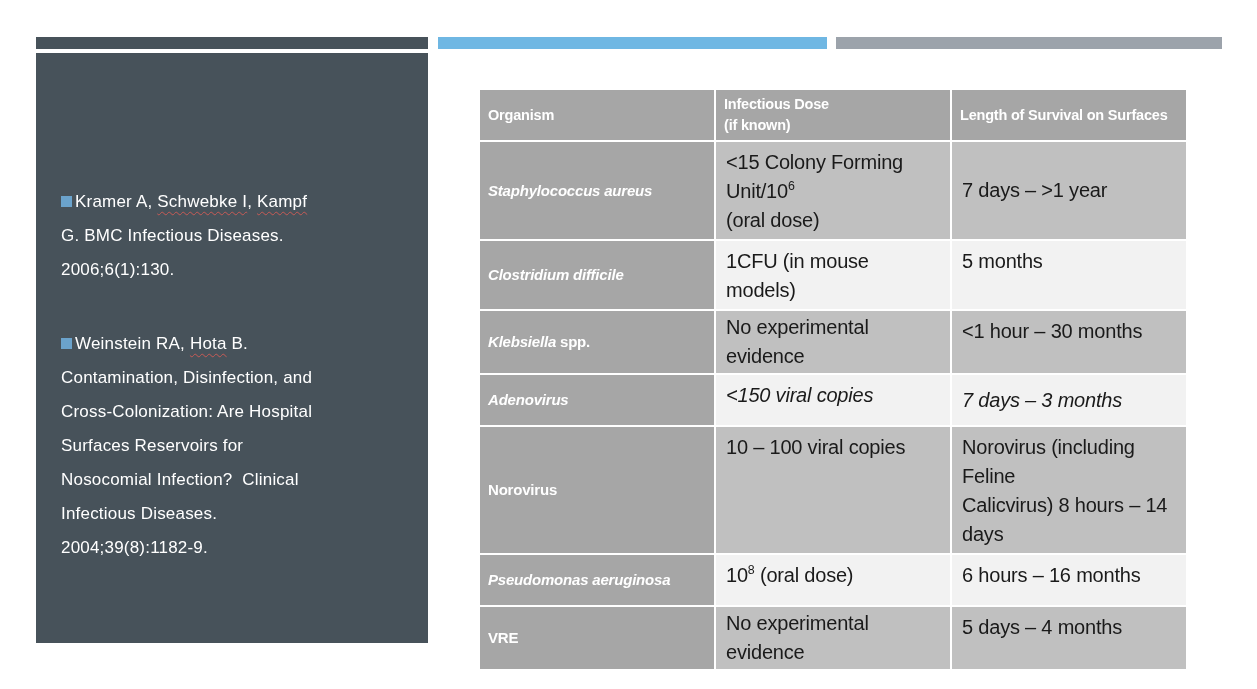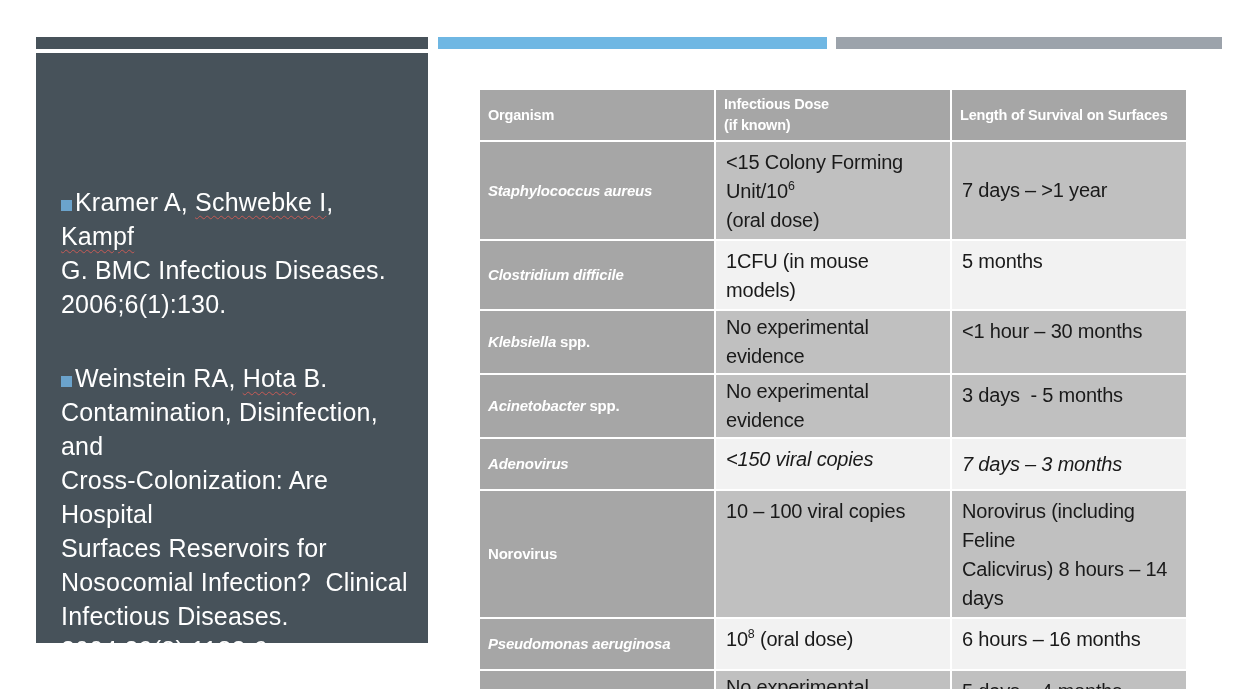--- a/index.html
+++ b/index.html
@@ -15,21 +15,21 @@
   .bar.gray{left:836px;width:386px;background:var(--topgray,#9CA3AB);}
 
   
   .panel{
     position:absolute;left:36px;top:53px;width:392px;height:590px;
     background:var(--dark,#47525A);box-sizing:border-box;
     padding:132px 18px 0 25px;
   }
   .panel p.bullet{
     margin:0 0 40px 0;
-    color:#ffffff;font-size:25px;line-height:34px;letter-spacing:.2px;
+    color:#ffffff;font-size:17px;line-height:34px;letter-spacing:.2px;
     white-space:pre-wrap;
   }
   .bmark{
     display:inline-block;width:11px;height:11px;background:var(--bullet,#6BA3CC);
     margin-right:3px;
   }
   .misspelled{
     text-decoration:underline;
     text-decoration-style:wavy;
     text-decoration-color:var(--squiggle,#C75A55);
@@ -111,25 +111,20 @@
           <tr class="shade-light" style="height: 48px;">
             <td class="organism"><i>Clostridium difficile</i></td>
             <td class="data">1CFU (in mouse models)</td>
             <td class="data">5 months</td>
           </tr>
           <tr class="shade-gray" style="height: 49px;">
             <td class="organism"><i>Klebsiella</i> spp.</td>
             <td class="data mid">No experimental evidence</td>
             <td class="data">&lt;1 hour – 30 months</td>
           </tr>
-          <tr class="shade-gray" style="height: 51px;">
-            <td class="organism"><i>Acinetobacter</i> spp.</td>
-            <td class="data mid">No experimental evidence</td>
-            <td class="data">3 days  - 5 months</td>
-          </tr>
           <tr class="shade-light" style="height: 50px; font-style: italic;">
             <td class="organism">Adenovirus</td>
             <td class="data">&lt;150 viral copies</td>
             <td class="data mid">7 days – 3 months</td>
           </tr>
           <tr class="shade-gray" style="height: 52px;">
             <td class="organism">Norovirus</td>
             <td class="data">10 – 100 viral copies</td>
             <td class="data">Norovirus (including Feline
 Calicvirus) 8 hours – 14 days</td>

